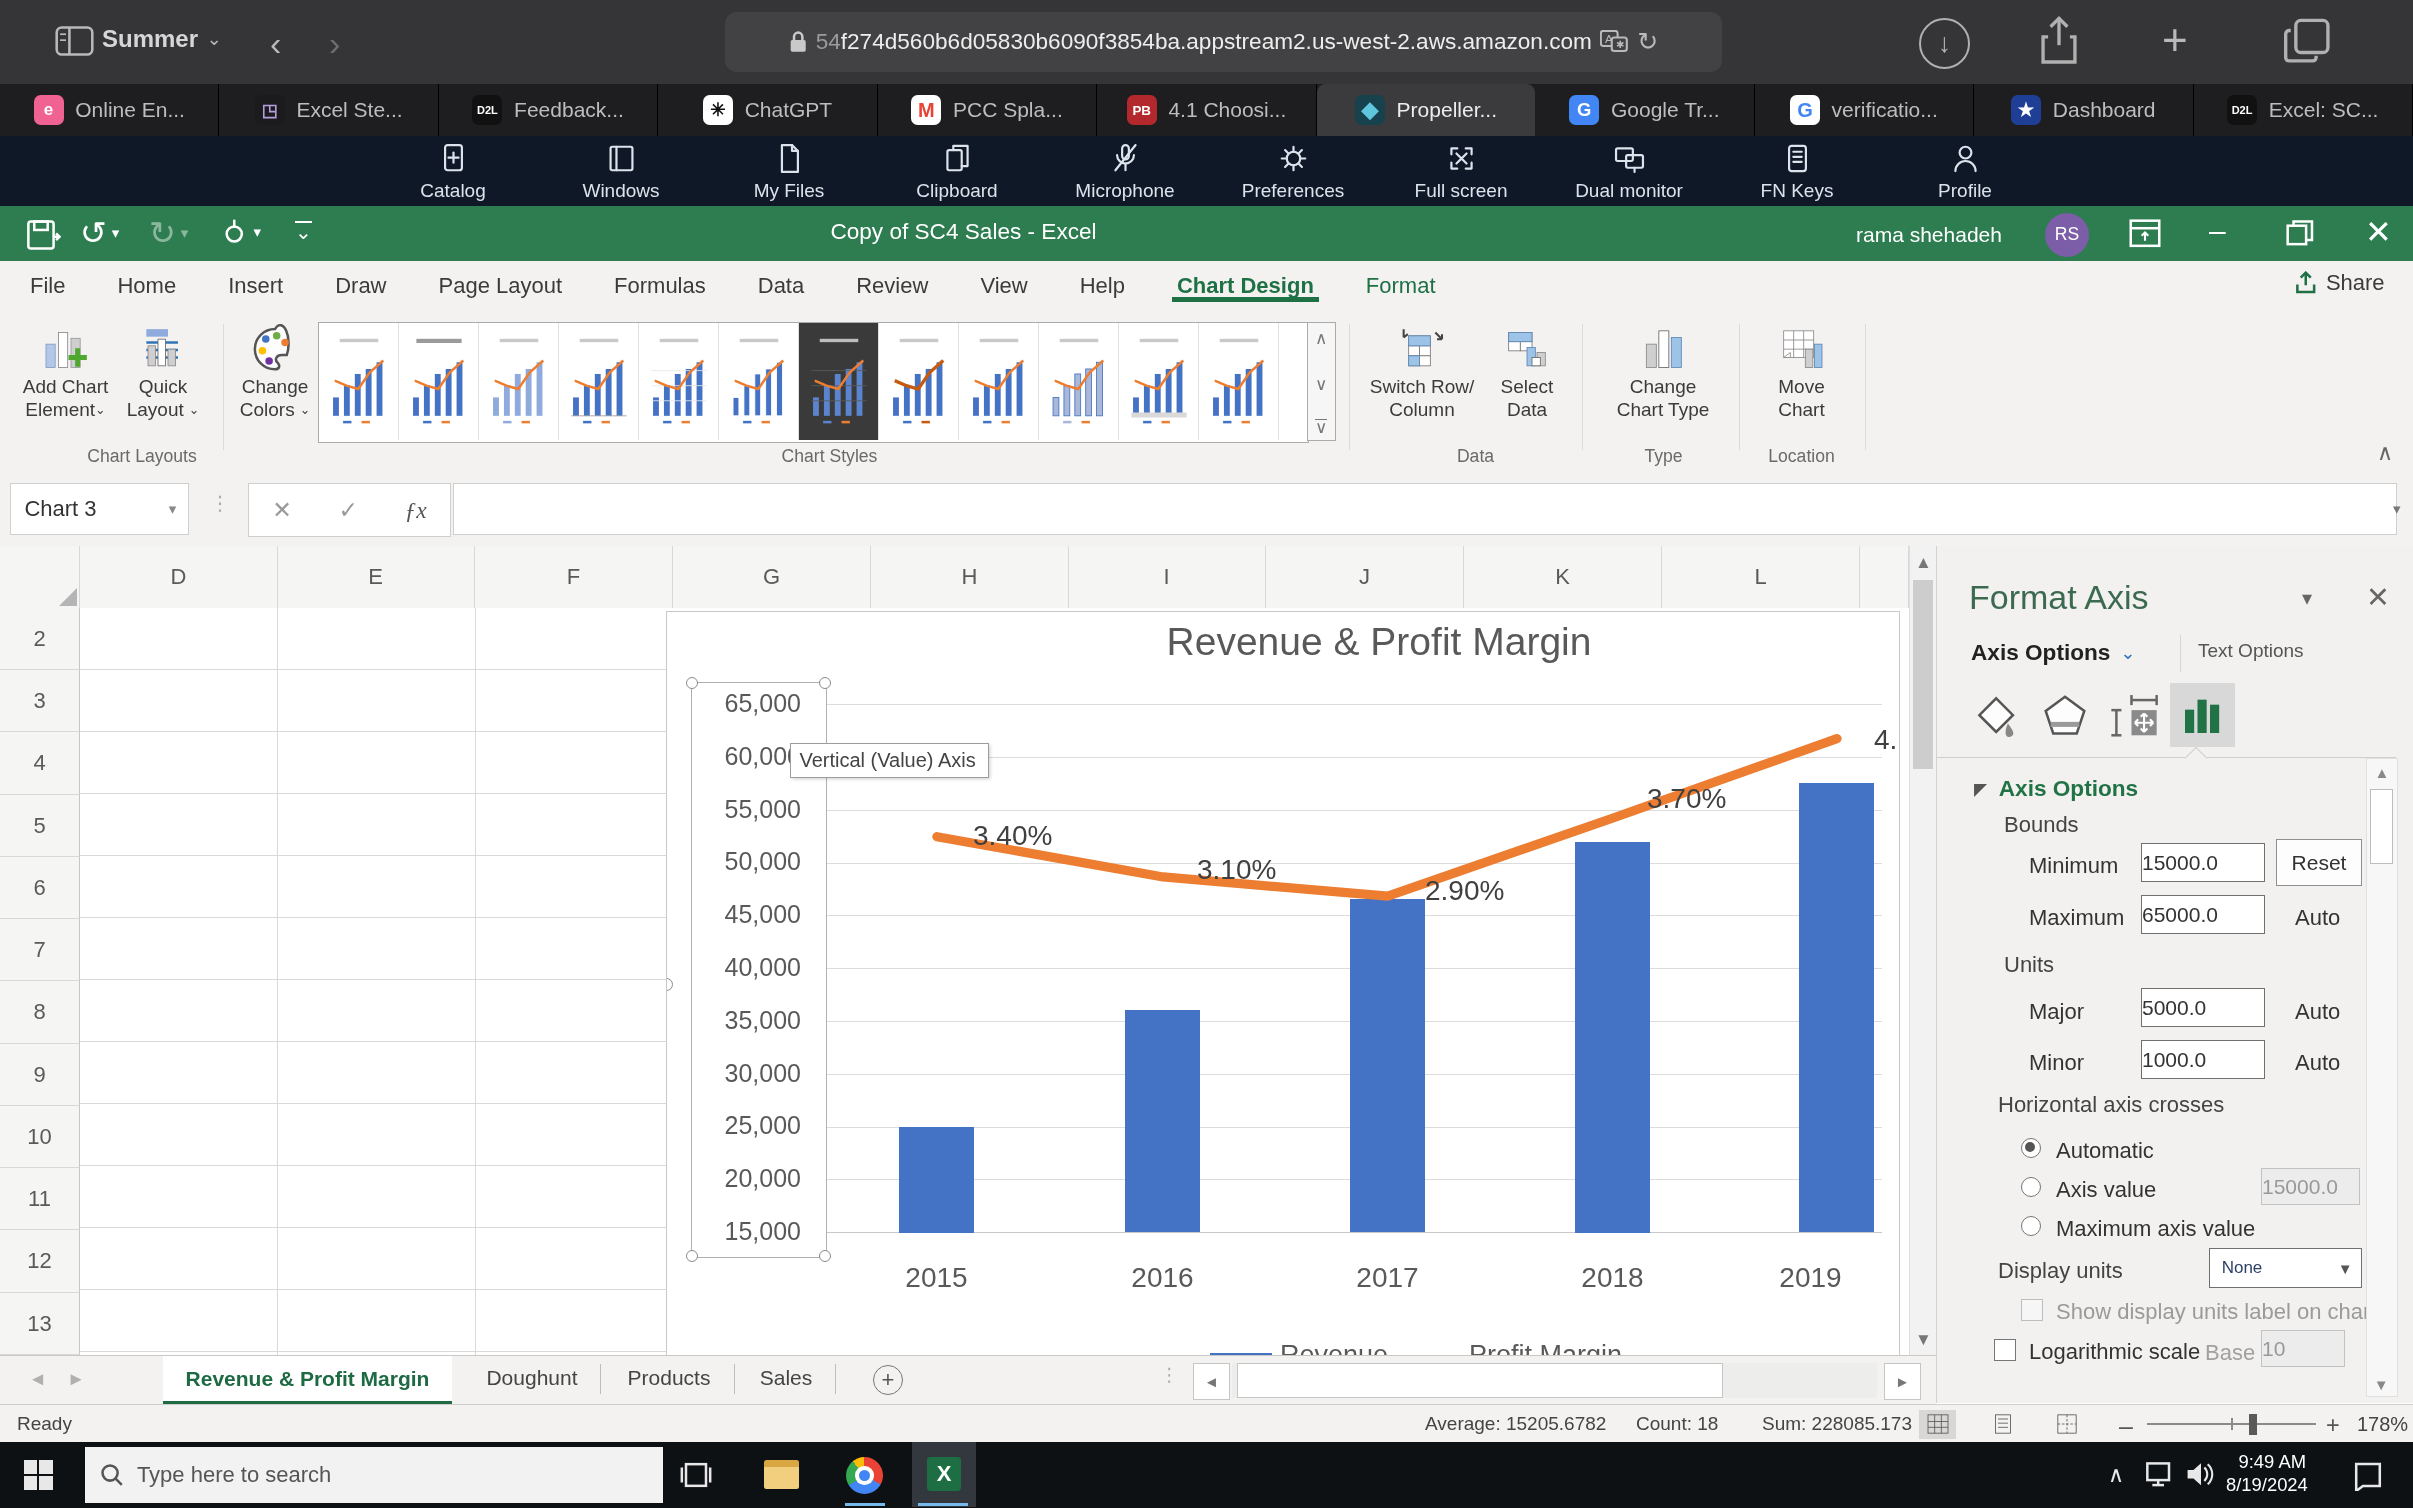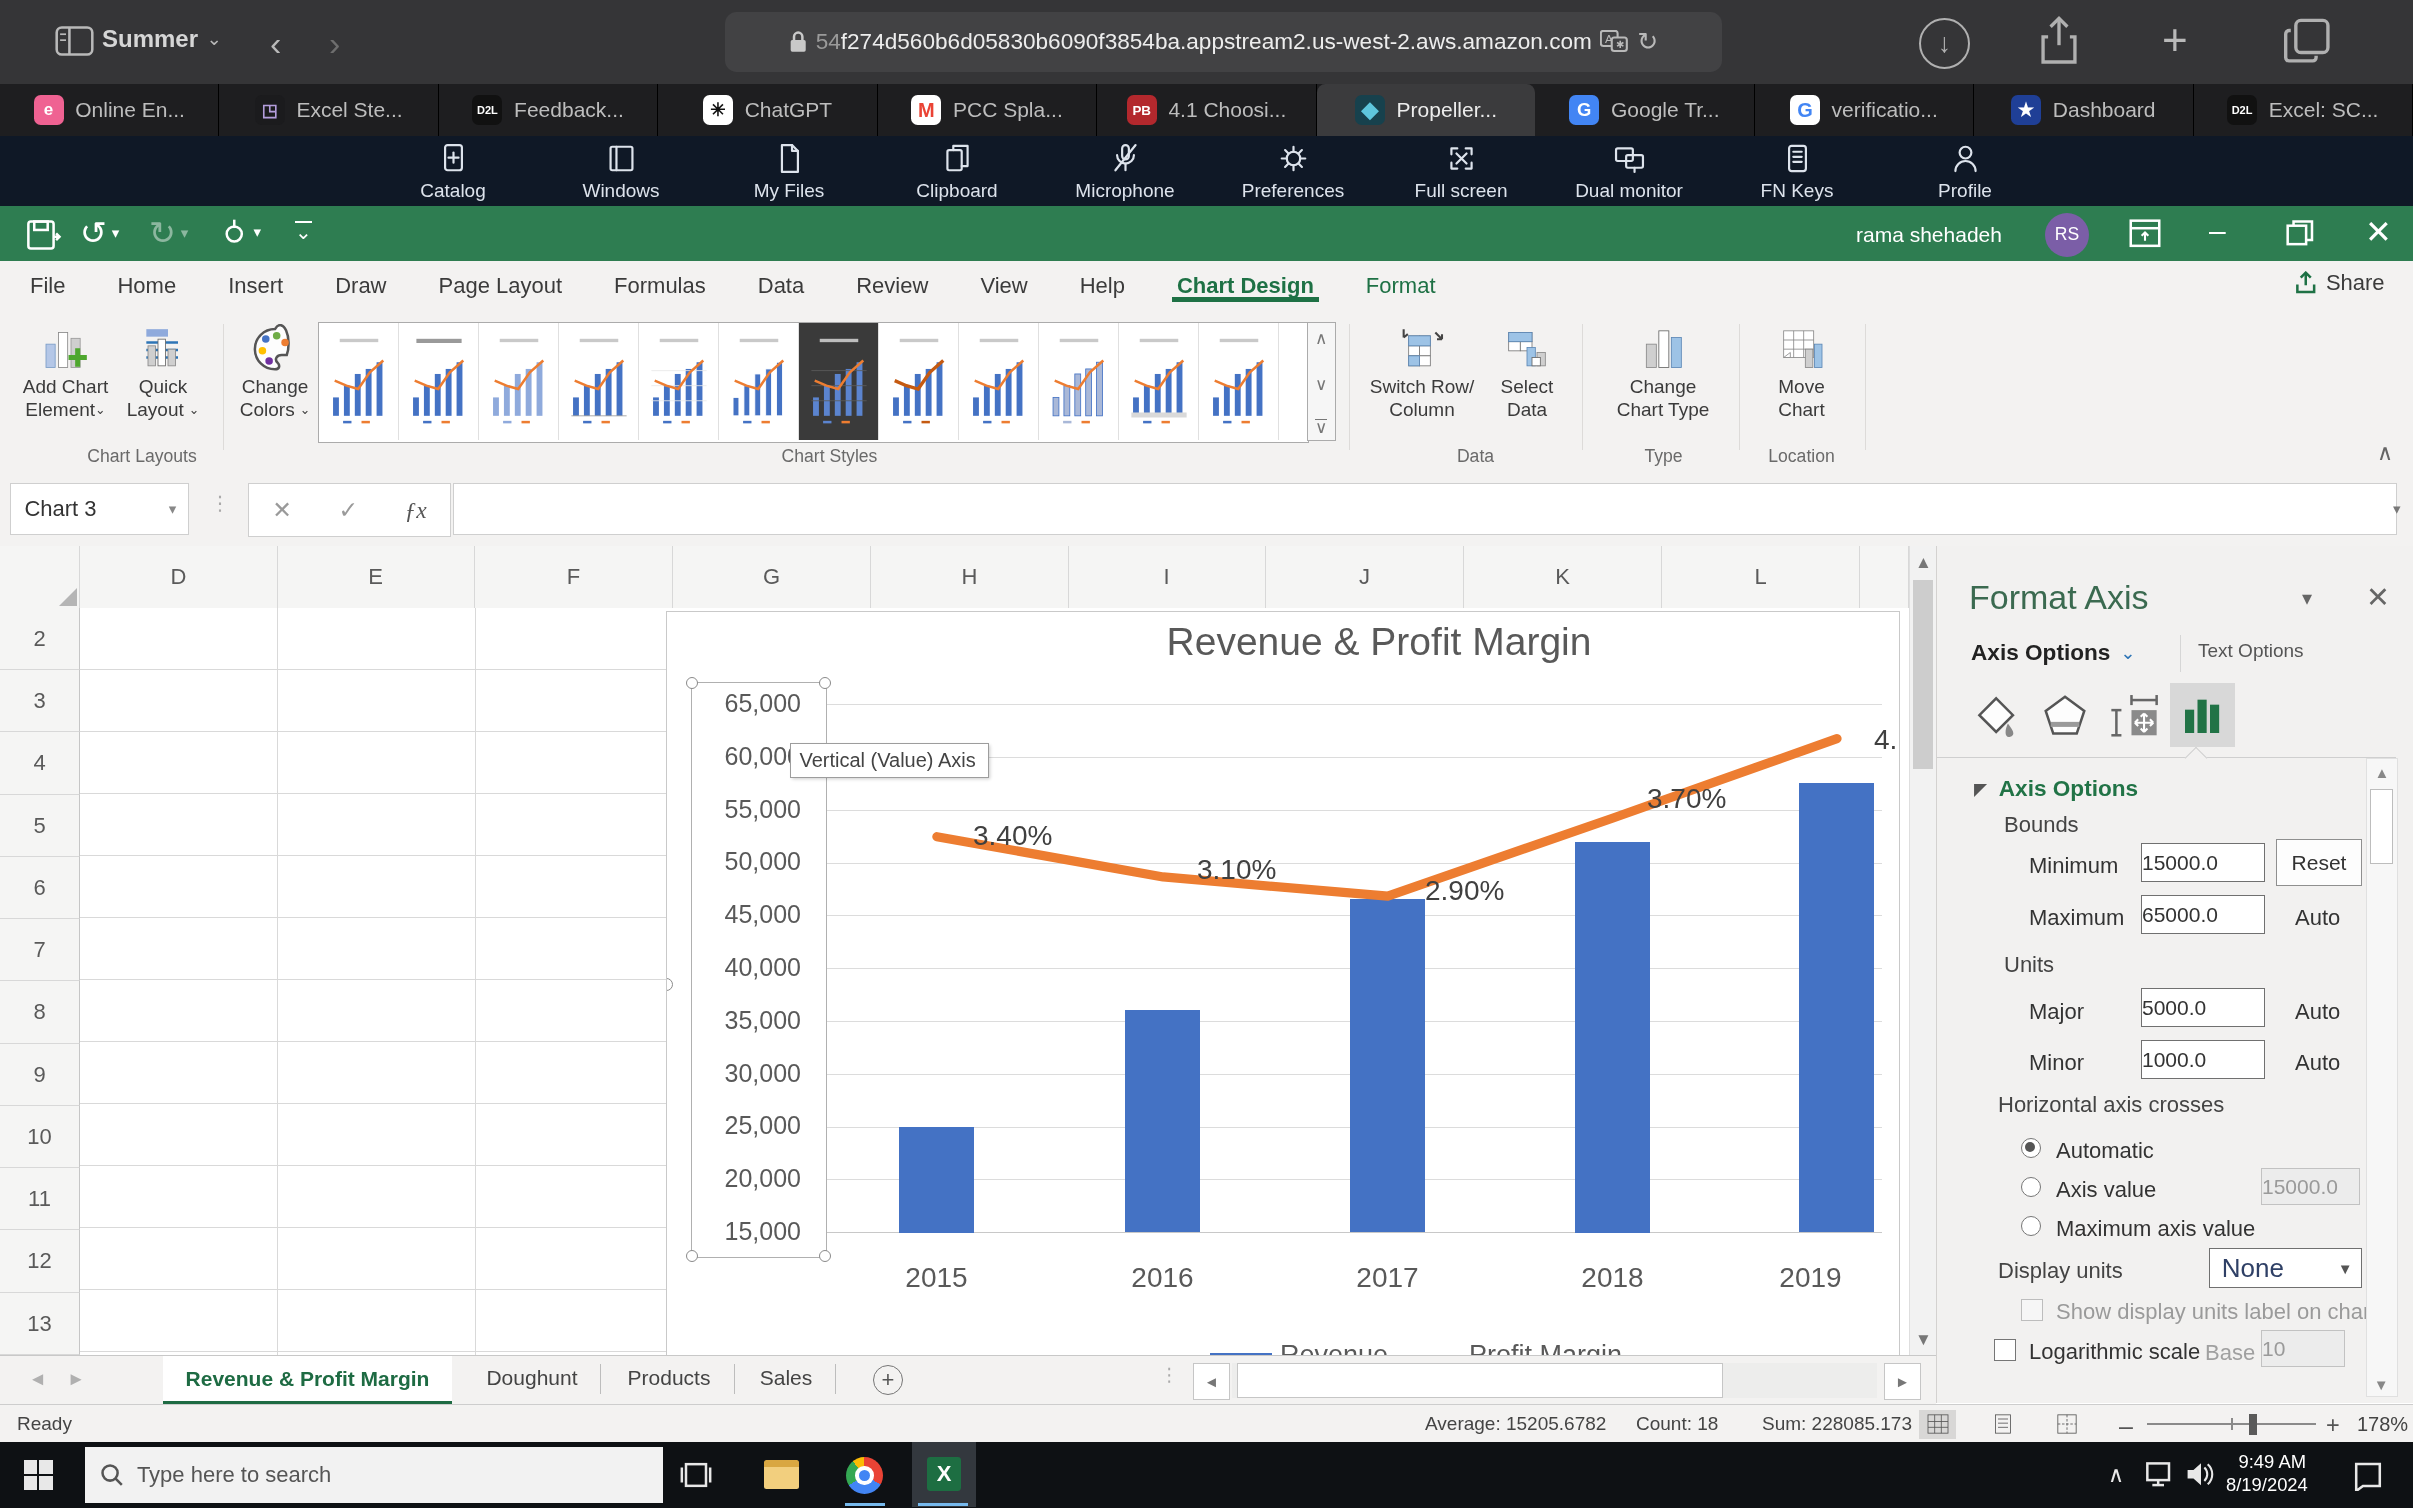--- a/index.html
+++ b/index.html
@@ -271,20 +271,21 @@
     <div class="abs fx" style="left:80px;top:8.4px;color:#fff;font-size:32px;gap:5px">↺<span style="font-size:15px">▾</span></div>
     <div class="abs fx" style="left:149px;top:8.4px;color:rgba(255,255,255,.45);font-size:32px;gap:5px">↻<span style="font-size:15px">▾</span></div>
     <div class="abs fx" style="left:220px;top:11.7px;gap:5px">
       <svg width="28.5" height="28.5" viewBox="0 0 34 34">
           <circle cx="17" cy="19" r="9" fill="none" stroke="#fff" stroke-width="3"></circle>
           <line x1="17" y1="2" x2="17" y2="12" stroke="#fff" stroke-width="3"></line>
         </svg>
       <span style="color:#fff;font-size:15px">▾</span>
     </div>
     <div class="abs" style="left:295px;top:15px;color:#fff;font-size:20px;border-top:2.5px solid #fff;line-height:18.4px">⌄</div>
+    <div class="abs tc" style="left:670px;top:13.4px;width:587px;color:#fff;font-size:22.6px">Copy of SC4 Sales  -  Excel</div>
     <div class="searchbox abs">
       <svg width="22" height="22" viewBox="0 0 26 26">
           <circle cx="11" cy="11" r="8" fill="none" stroke="#fff" stroke-width="3"></circle>
           <line x1="17" y1="17" x2="24" y2="24" stroke="#fff" stroke-width="3"></line>
         </svg>
       <span>Search</span>
     </div>
     <div class="abs" style="left:1856px;top:17px;color:#fff;font-size:21px">rama shehadeh</div>
     <div class="abs fxc" style="left:2045px;top:6.7px;width:44px;height:44px;border-radius:50%;background:#7b5ea7;color:#fff;font-size:17.6px">RS</div>
     <svg class="abs" style="left:2129px;top:13.4px" width="32" height="28.5" viewBox="0 0 38 34">
@@ -824,21 +825,21 @@
     <div class="abs" style="left:61px;top:546px;color:#444">Horizontal axis crosses</div>
     <div class="radio on" style="left:84px;top:592px"></div>
     <div class="abs" style="left:119px;top:592px">Automatic</div>
     <div class="radio" style="left:84px;top:631px"></div>
     <div class="abs" style="left:119px;top:631px">Axis value</div>
     <div class="pinput dis" style="left:324px;top:622px;width:99px;height:37px">15000.0</div>
     <div class="radio" style="left:84px;top:670px"></div>
     <div class="abs" style="left:119px;top:670px">Maximum axis value</div>
     <div class="abs" style="left:61px;top:712px;color:#444">Display units</div>
     <div class="abs fx" style="left:272px;top:702px;width:153px;height:40px;background:#fff;border:0.8px solid #707070;box-sizing:border-box;padding-left:11.7px;justify-content:space-between">
-      <span style="color:#2f4066;font-size:26px">None</span>
+      <span style="color:#2f4066;font-size:17px">None</span>
       <span style="color:#555;font-size:15px;padding-right:8.4px">▼</span>
     </div>
     <div class="chk dis" style="left:84px;top:753px"></div>
     <div class="abs" style="left:119px;top:753px;color:#9a9a9a">Show display units label on chart</div>
     <div class="chk" style="left:57px;top:793px"></div>
     <div class="abs" style="left:92px;top:793px">Logarithmic scale</div>
     <div class="abs" style="left:268px;top:794px;color:#a0a0a0">Base</div>
     <div class="pinput dis" style="left:324px;top:784px;width:84px;height:37px">10</div>
 
     <div class="psb">

